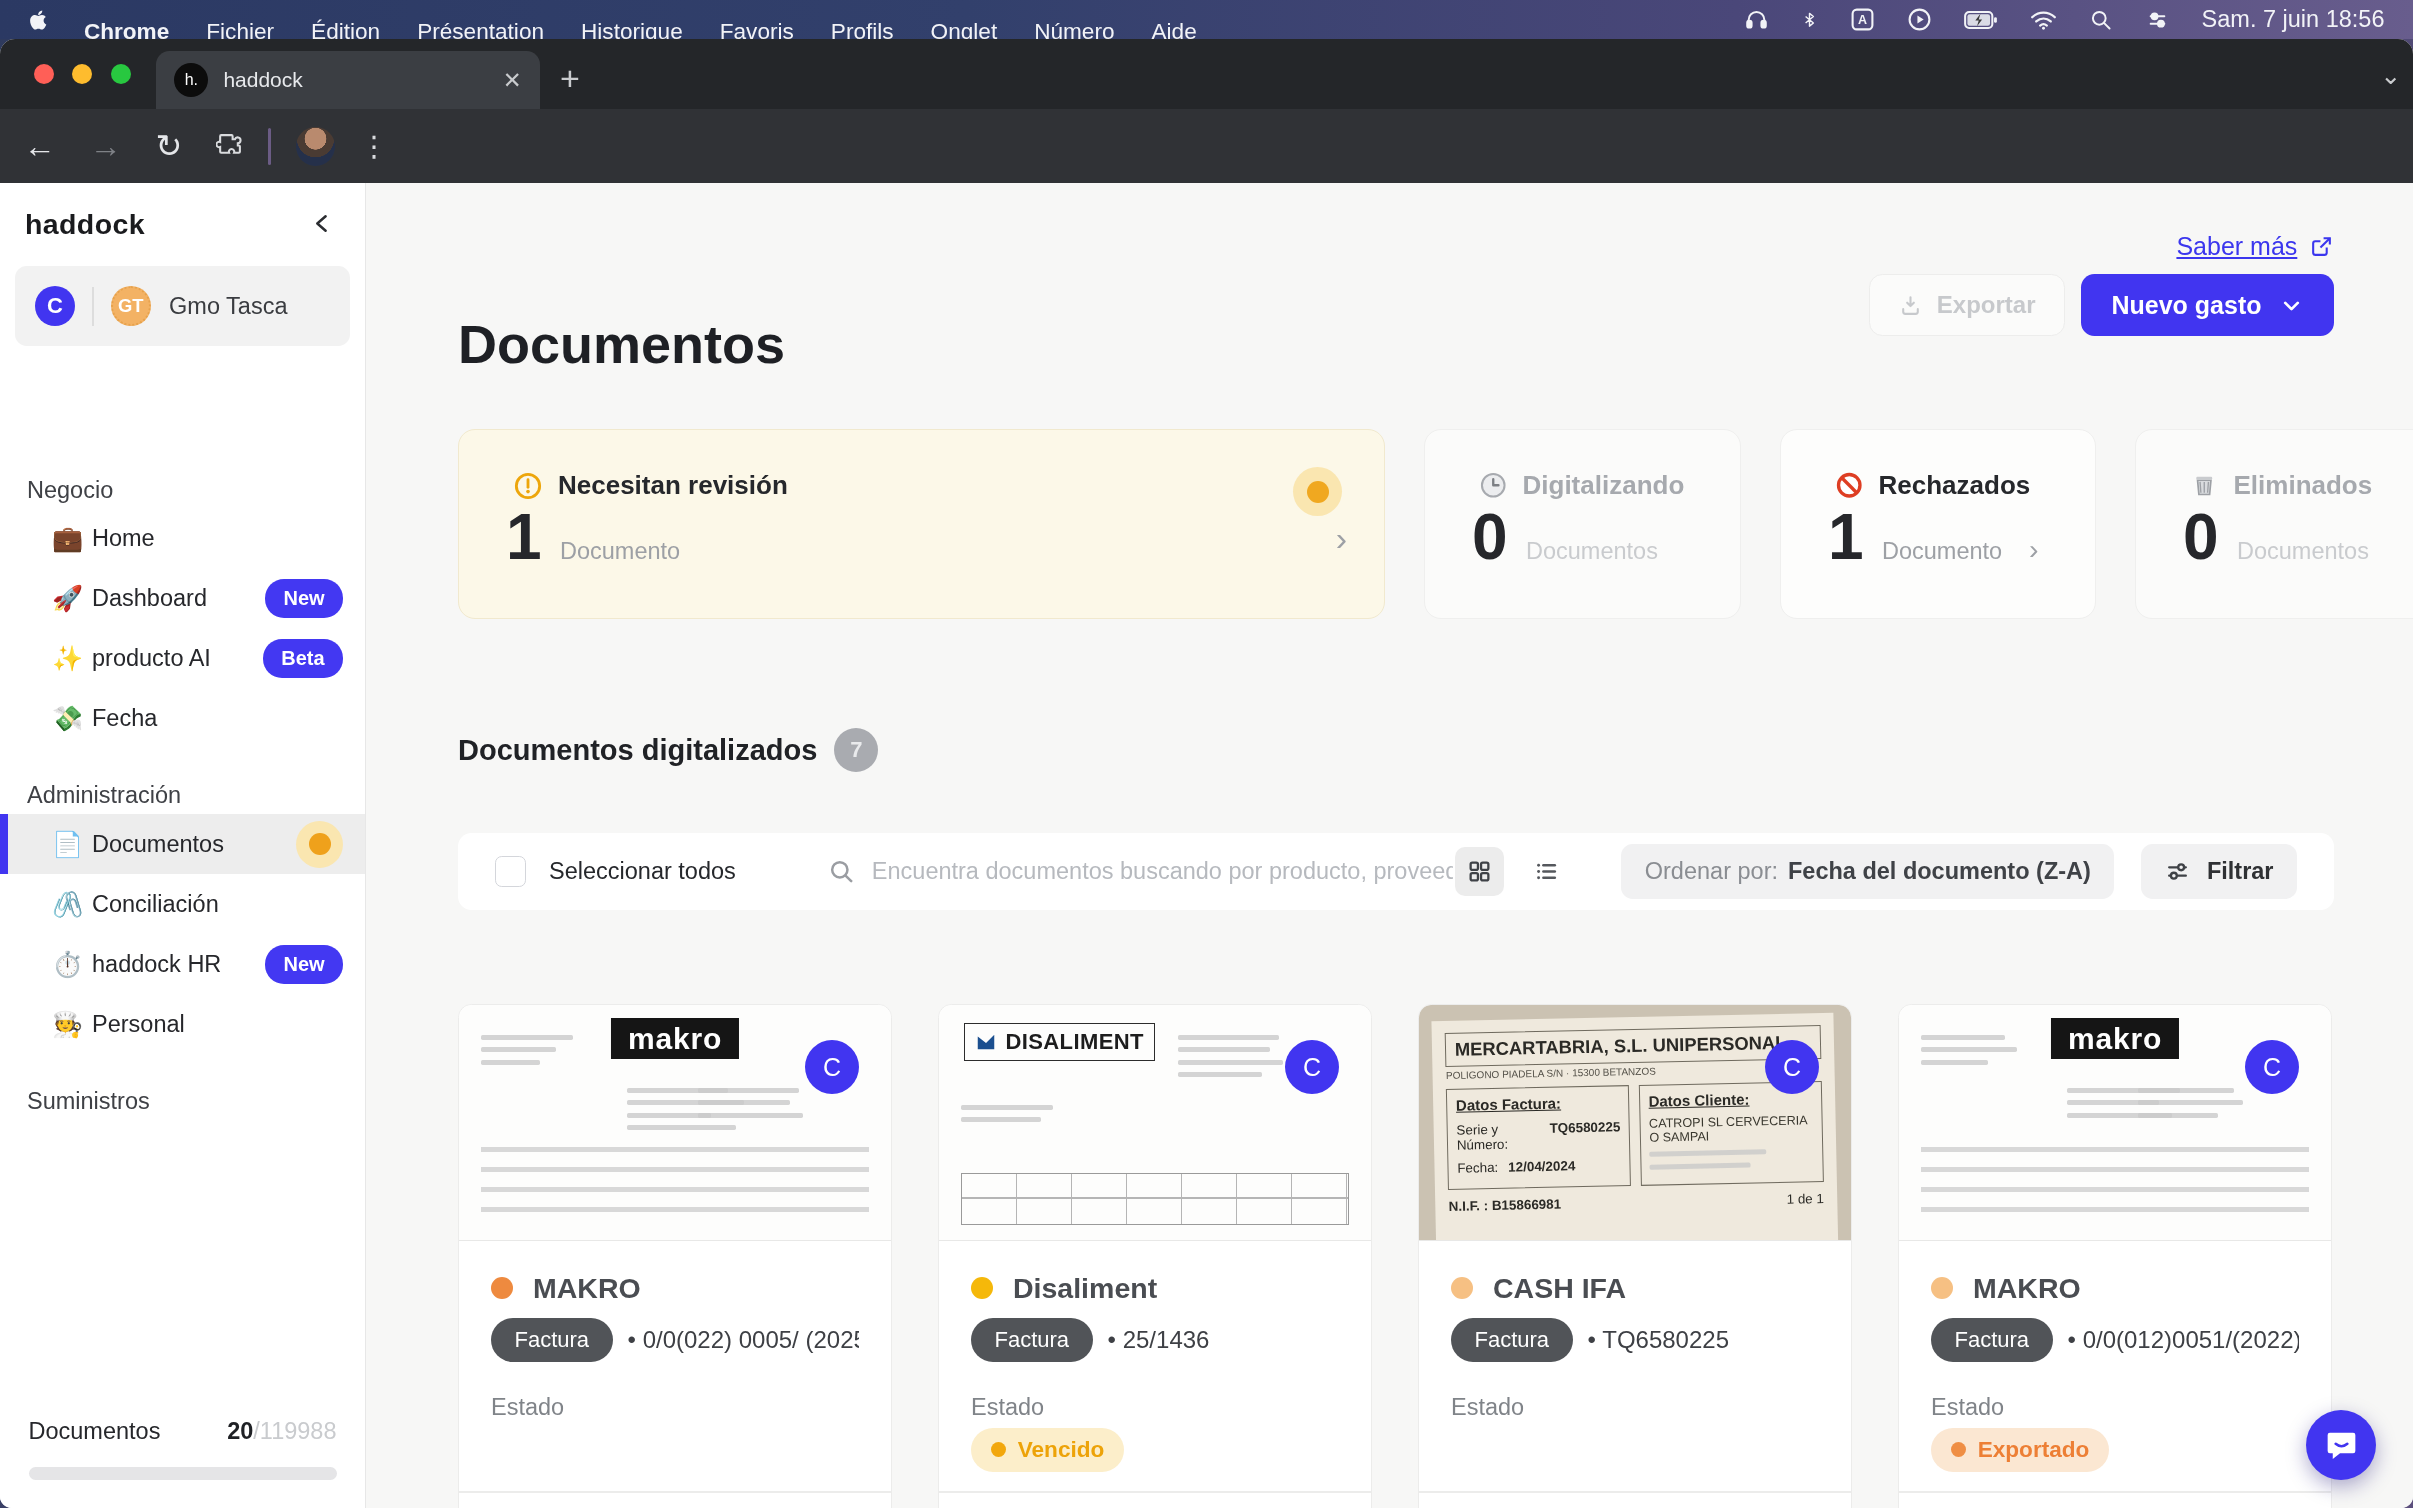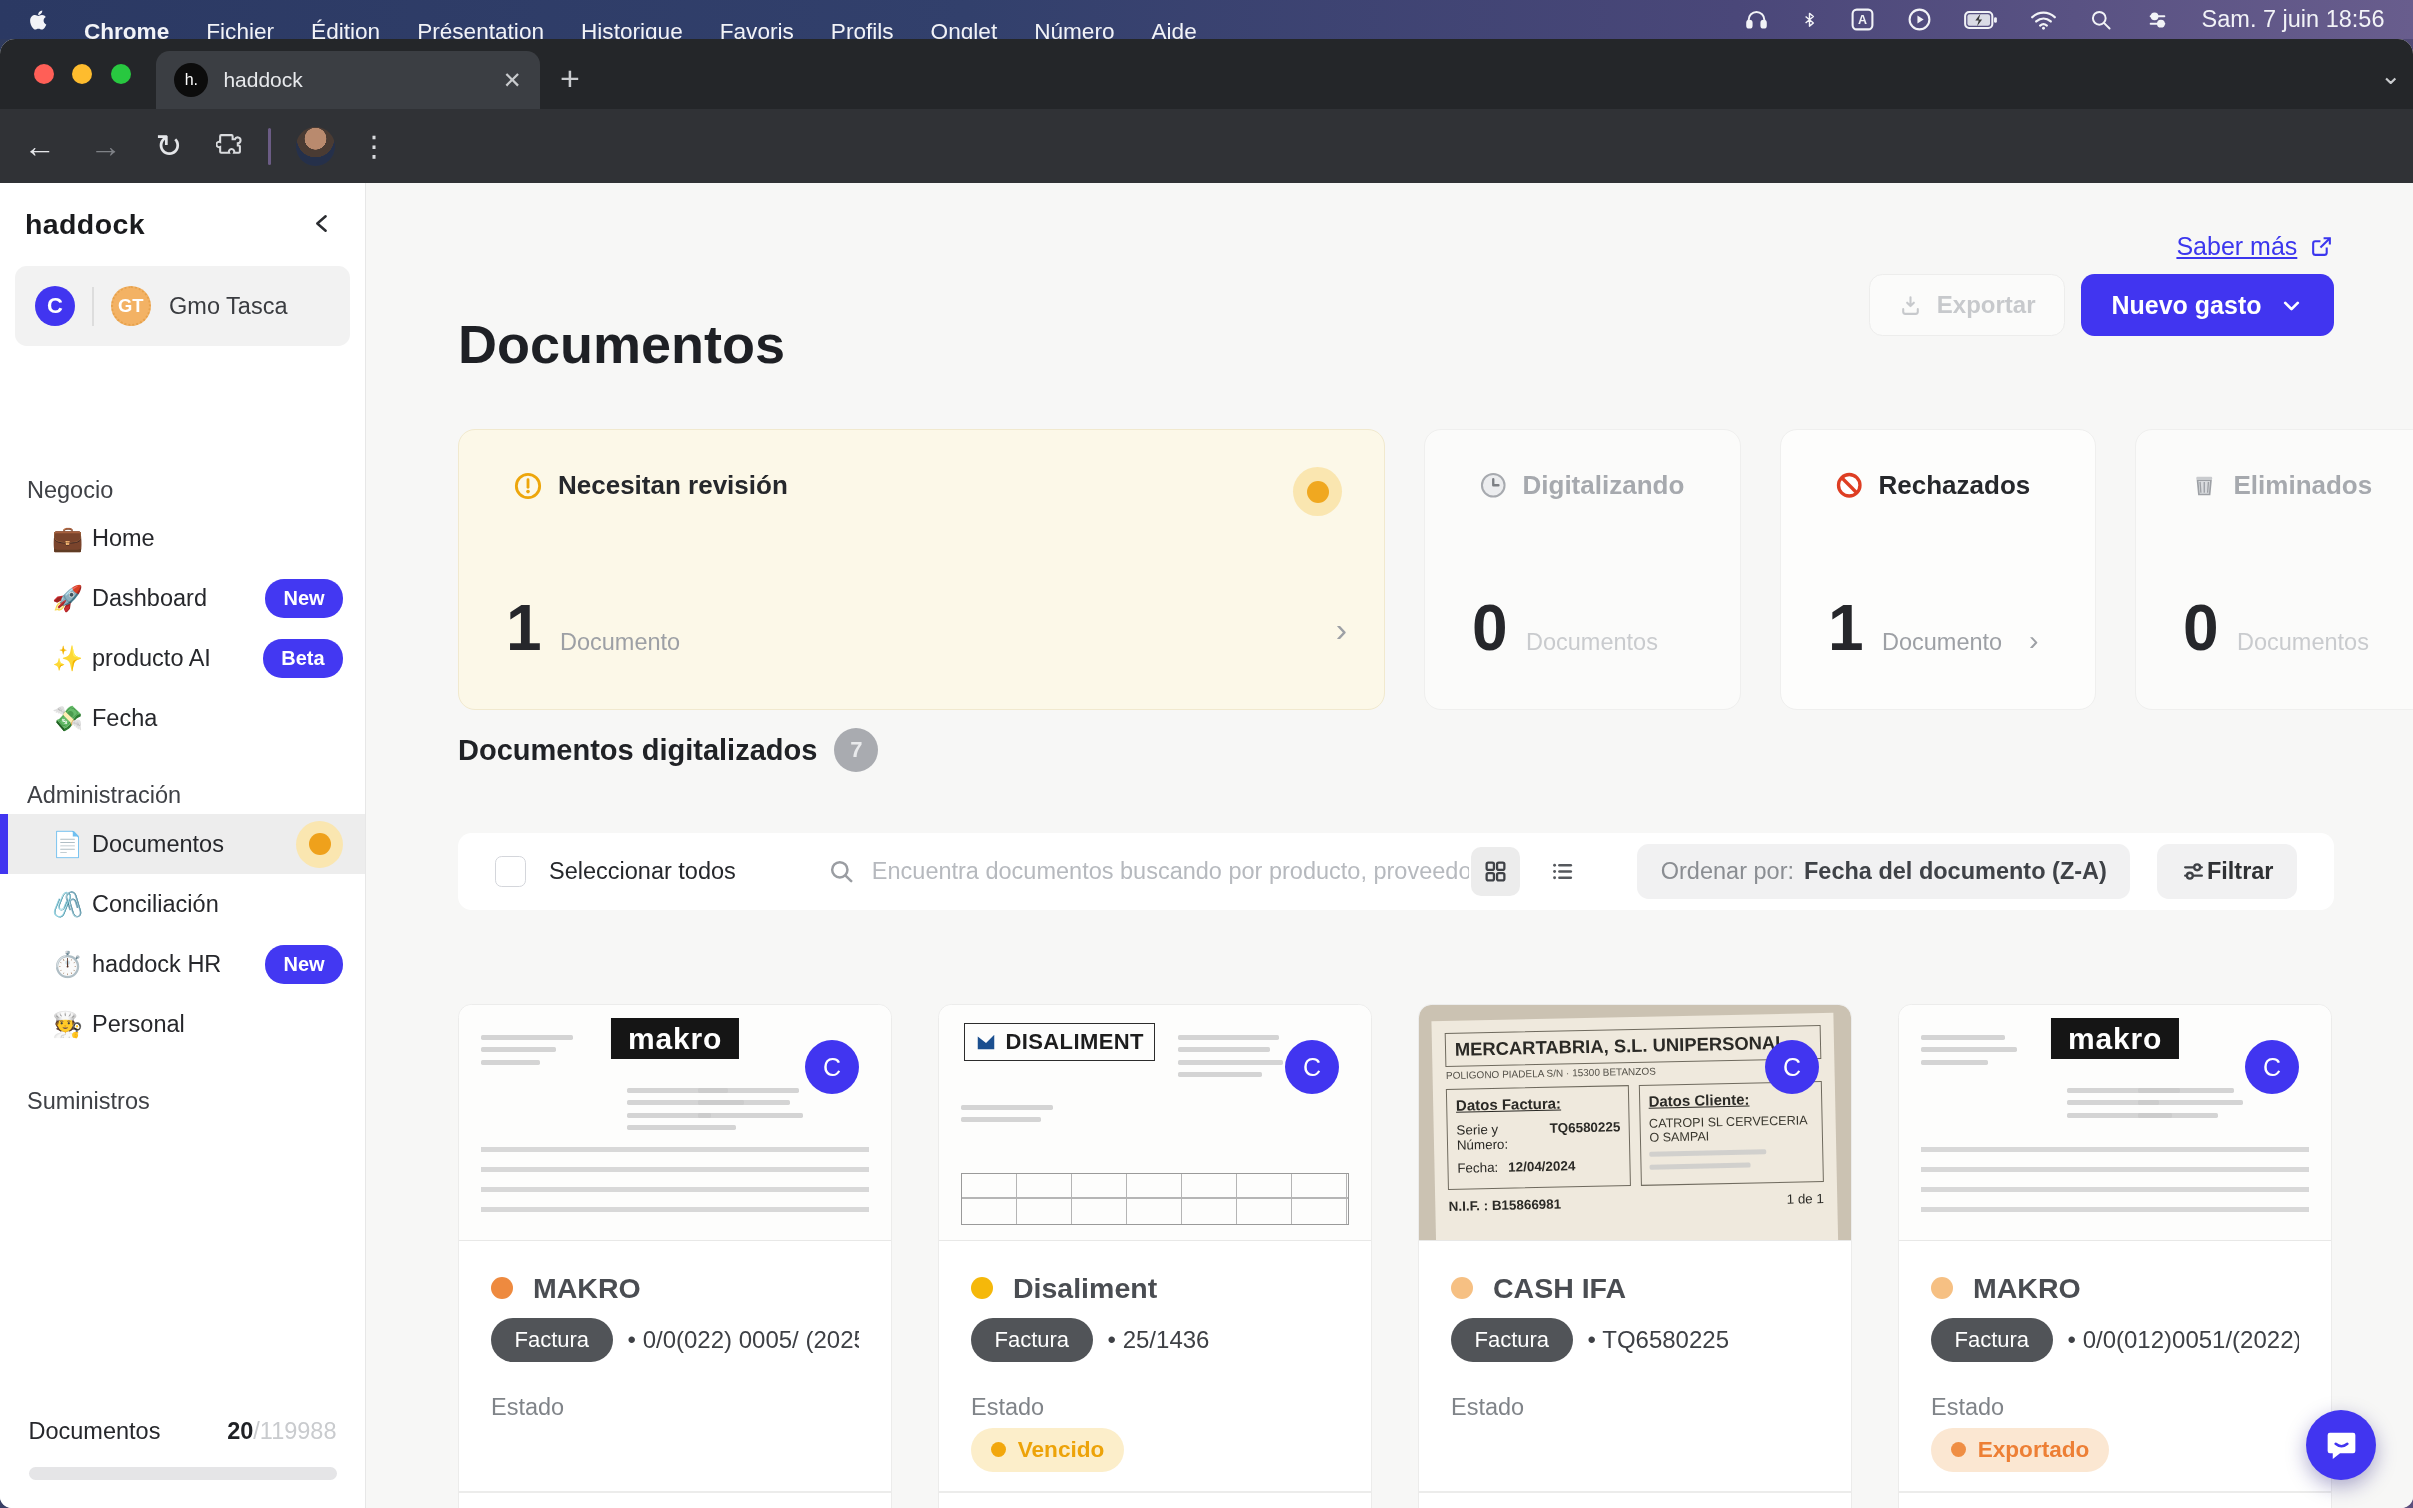--- a/index.html
+++ b/index.html
@@ -87,21 +87,21 @@
   .learn-more{position:absolute;top:49px;right:79px;display:flex;align-items:center;gap:11.7px;
     color:#3b36ee;font-size:25px;text-decoration:underline;font-weight:500;}
   .page-title{position:absolute;top:94px;left:92px;font-size:54px;font-weight:700;color:#1e2025;}
   .btn-export{position:absolute;top:91px;left:1503px;width:196px;height:62px;border-radius:13.4px;
     background:#fbfbfa;border:1.7px solid #ededec;box-sizing:border-box;display:flex;align-items:center;
     justify-content:center;gap:13.4px;color:#c7c9cc;font-size:24px;font-weight:700;}
   .btn-new{position:absolute;top:91px;left:1715px;width:253px;height:62px;border-radius:13.4px;
     background:#4135f0;color:#fff;display:flex;align-items:center;justify-content:center;gap:17px;
     font-size:25px;font-weight:700;}
   .stats-row{position:absolute;top:246px;left:92px;display:flex;gap:39px;}
-  .stat-card{position:relative;height:281px;border-radius:17px;box-sizing:border-box;padding:40px 34px 0 54px;}
+  .stat-card{position:relative;height:190px;border-radius:17px;box-sizing:border-box;padding:40px 34px 0 54px;}
   .stat-card.c0{width:927px;background:#fcf8e8;border:1.7px solid #f1e9ce;}
   .stat-card.c1{width:317px;background:#fbfbfa;border:1.7px solid #efefee;}
   .stat-card.c2{width:316px;background:#fdfdfc;border:1.7px solid #efefee;}
   .stat-card.c3{width:317px;background:#fbfbfa;border:1.7px solid #efefee;}
   .stat-head{display:flex;align-items:center;gap:15px;}
   .stat-title{font-size:26px;font-weight:700;color:#26282c;}
   .stat-title.muted{color:#a6a9ae;}
   .stat-dot{position:absolute;right:42px;top:37px;width:49px;height:49px;border-radius:50%;
     background:#fae6b0;display:flex;align-items:center;justify-content:center;}
   .stat-dot i{width:22px;height:22px;border-radius:50%;background:#f0a820;display:block;}
@@ -124,21 +124,21 @@
     margin-left:15px;font-family:"Liberation Sans",sans-serif;}
   .search-input::placeholder{color:#b6b9be;}
   .view-btn{width:49px;height:49px;border-radius:10px;display:flex;align-items:center;justify-content:center;}
   .view-btn.active{background:#ececec;}
   .list-btn{margin-left:18.4px;}
   .sort-pill{margin-left:50px;height:55px;background:#f1f1f2;border-radius:11.7px;display:flex;
     align-items:center;padding:0 23.5px;font-size:23.5px;white-space:nowrap;}
   .sort-prefix{color:#8a8d92;}
   .sort-value{color:#3f4247;font-weight:700;margin-left:10px;}
   .filter-pill{margin-left:27px;height:55px;background:#f1f1f2;border-radius:11.7px;display:flex;
-    align-items:center;gap:1px;padding:0 23.5px;font-size:23.5px;font-weight:700;color:#2f3134;}
+    align-items:center;gap:17px;padding:0 23.5px;font-size:23.5px;font-weight:700;color:#2f3134;}
   
   .cards{position:absolute;top:821px;left:92px;display:flex;gap:46px;}
   .doc-card{width:434px;height:587px;background:#fff;border:1.7px solid #ececeb;border-radius:13.4px;
     box-sizing:border-box;position:relative;overflow:hidden;}
   .thumb{height:235px;border-bottom:1.7px solid #e8e8e7;position:relative;overflow:hidden;
     border-radius:11.7px 11.7px 0 0;background:#fdfdfc;}
   .thumb-avatar{position:absolute;top:35px;right:32px;width:54px;height:54px;border-radius:50%;
     background:#4135f0;color:#fff;font-size:25px;display:flex;align-items:center;justify-content:center;z-index:3;}
   .fl{height:5px;background:#c9c9c9;border-radius:1.7px;margin:7.5px 0;opacity:.8;}
   .stripes{background:repeating-linear-gradient(to bottom,#d8d8d8 0 5px,transparent 5px 20px);}

